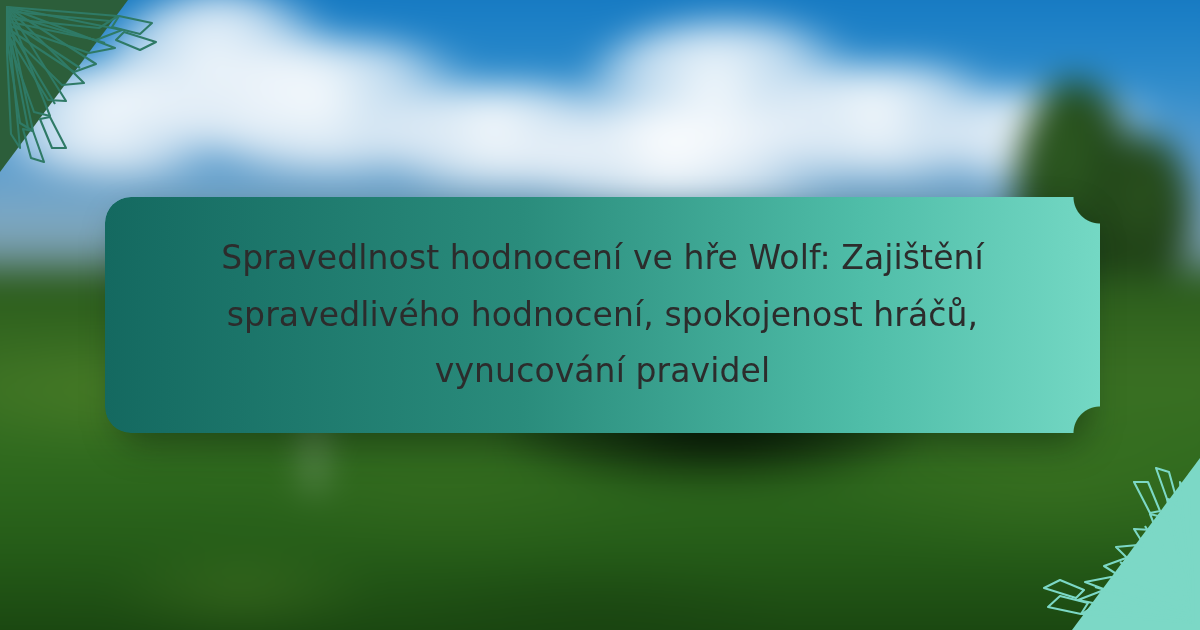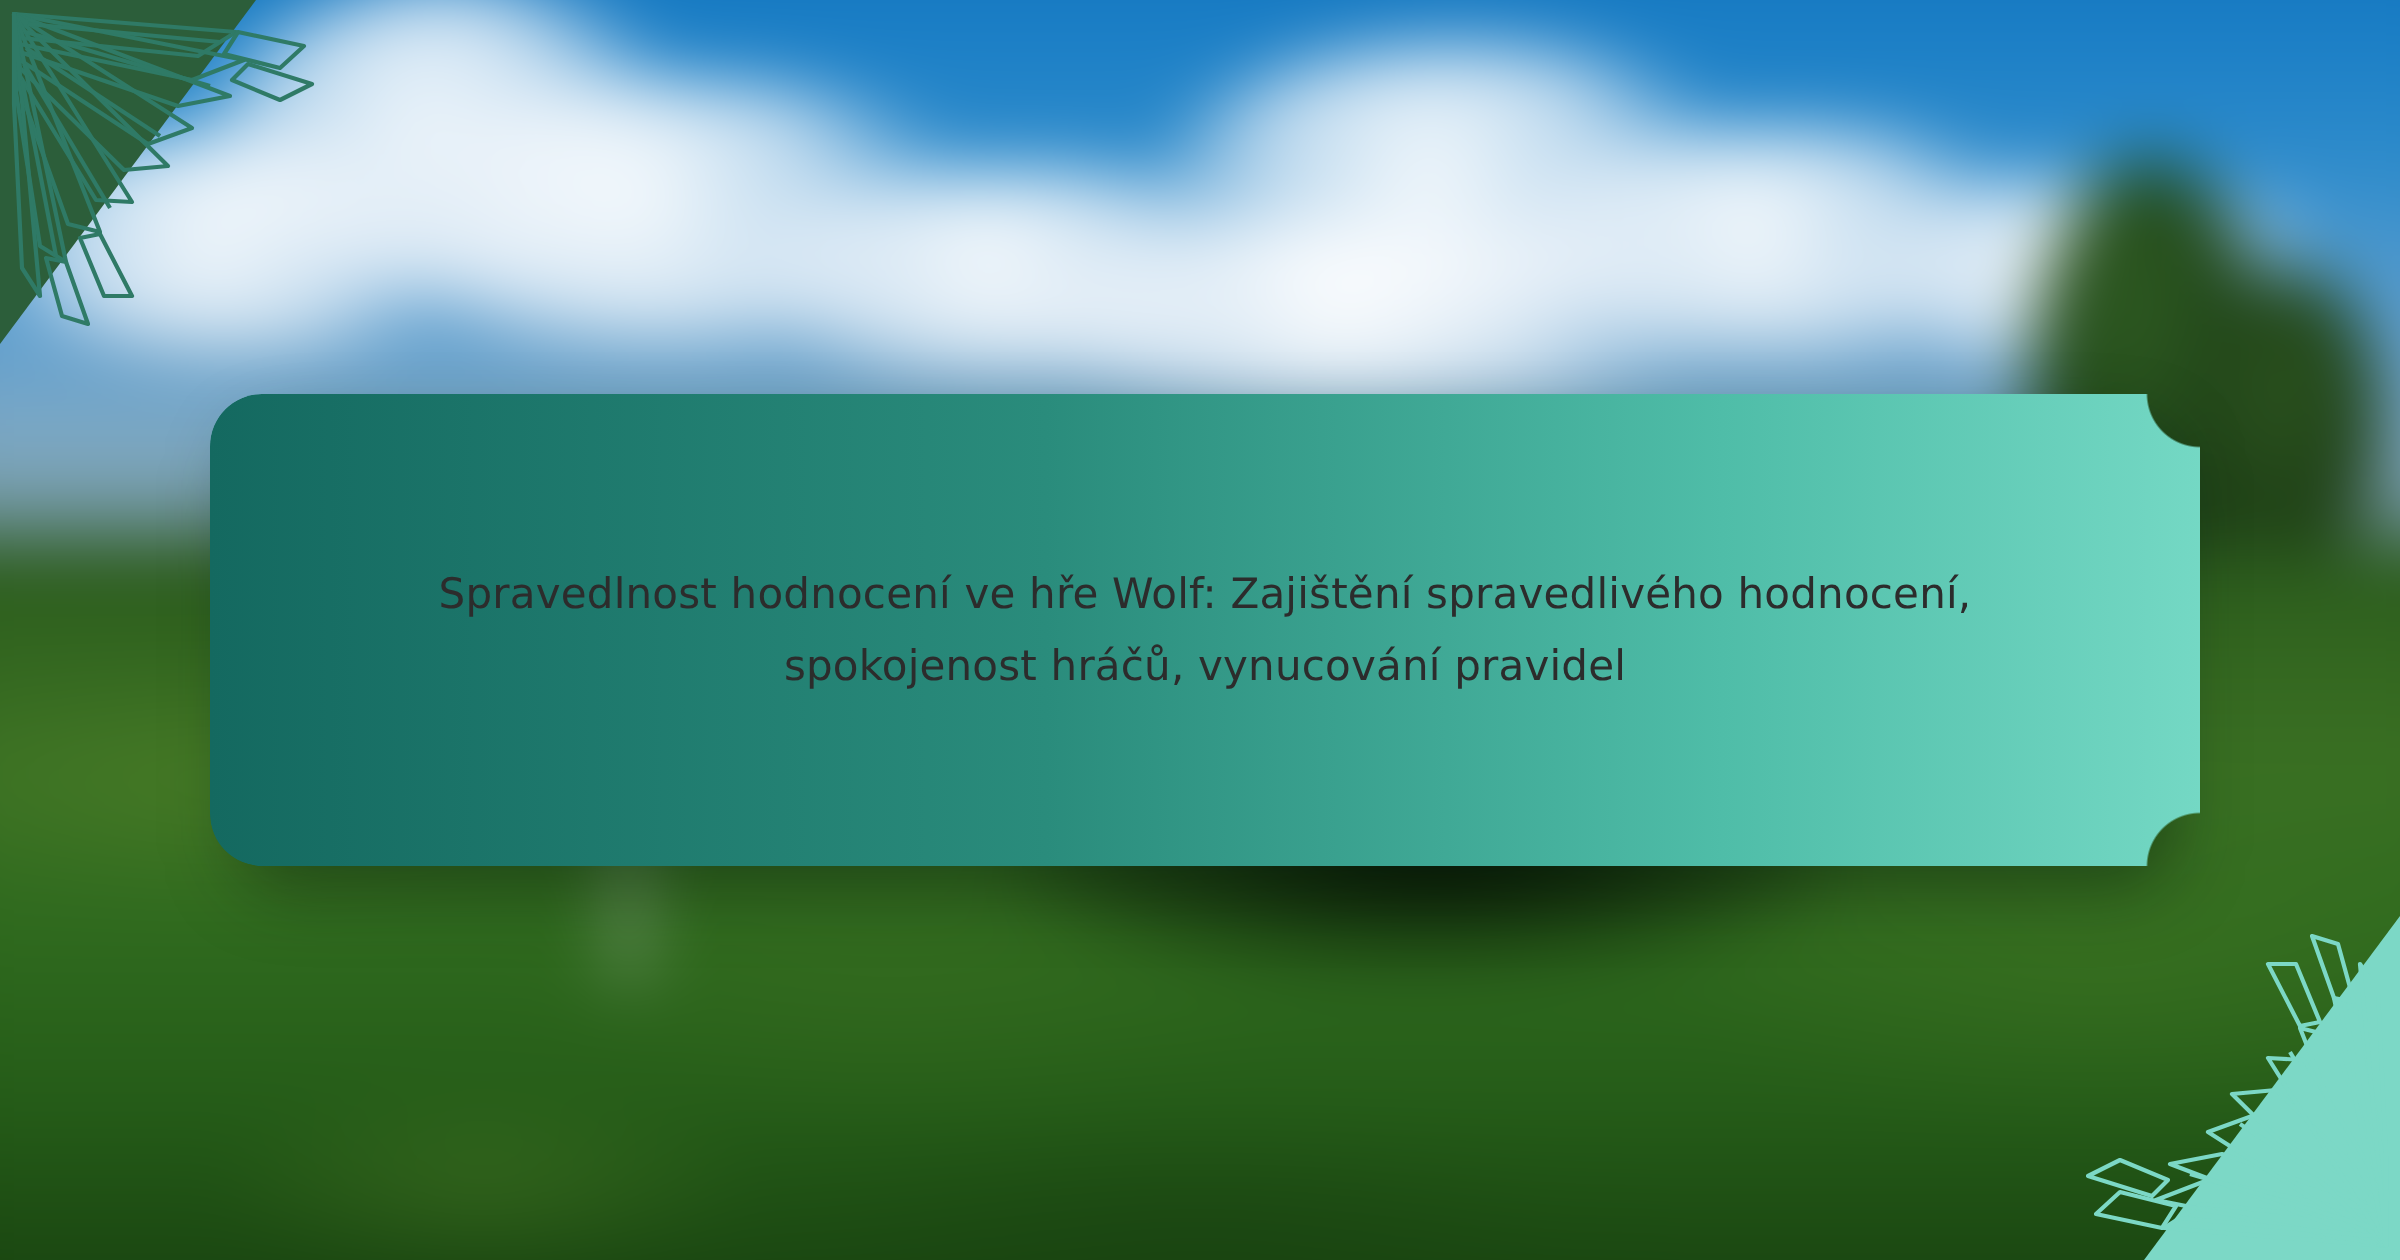--- a/index.html
+++ b/index.html
@@ -197,21 +197,21 @@
     mask-composite: intersect;
     display: flex;
     align-items: center;
     justify-content: center;
   }
 
   .headline {
     margin: 0;
     padding: 0 78px;
     font-family: "DejaVu Sans", sans-serif;
-    font-size: 21px;
+    font-size: 33px;
     font-weight: 400;
     line-height: 1.72;
     letter-spacing: .1px;
     color: #2c2c2c;
     text-align: center;
     max-width: 790px;
   }
 </style>
 </head>
 <body>

